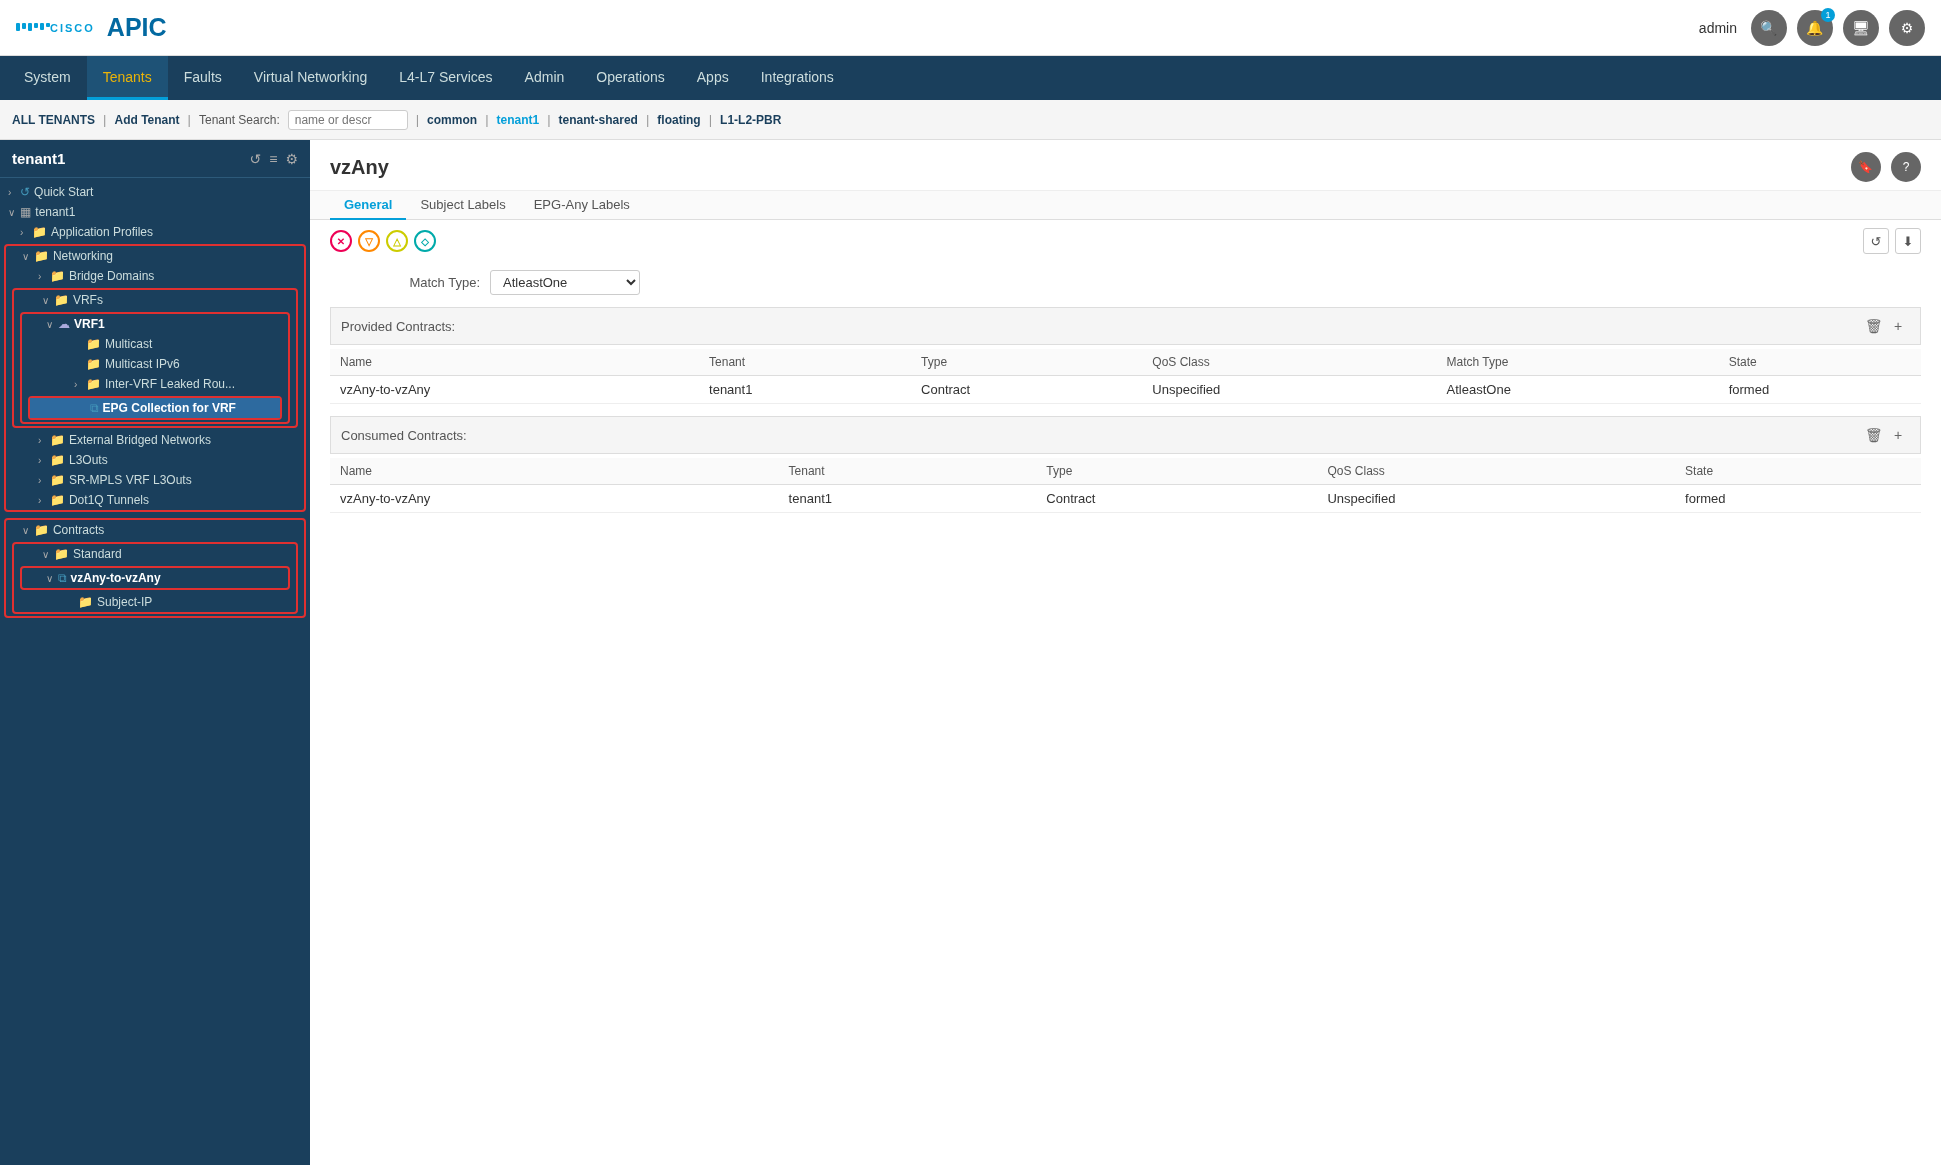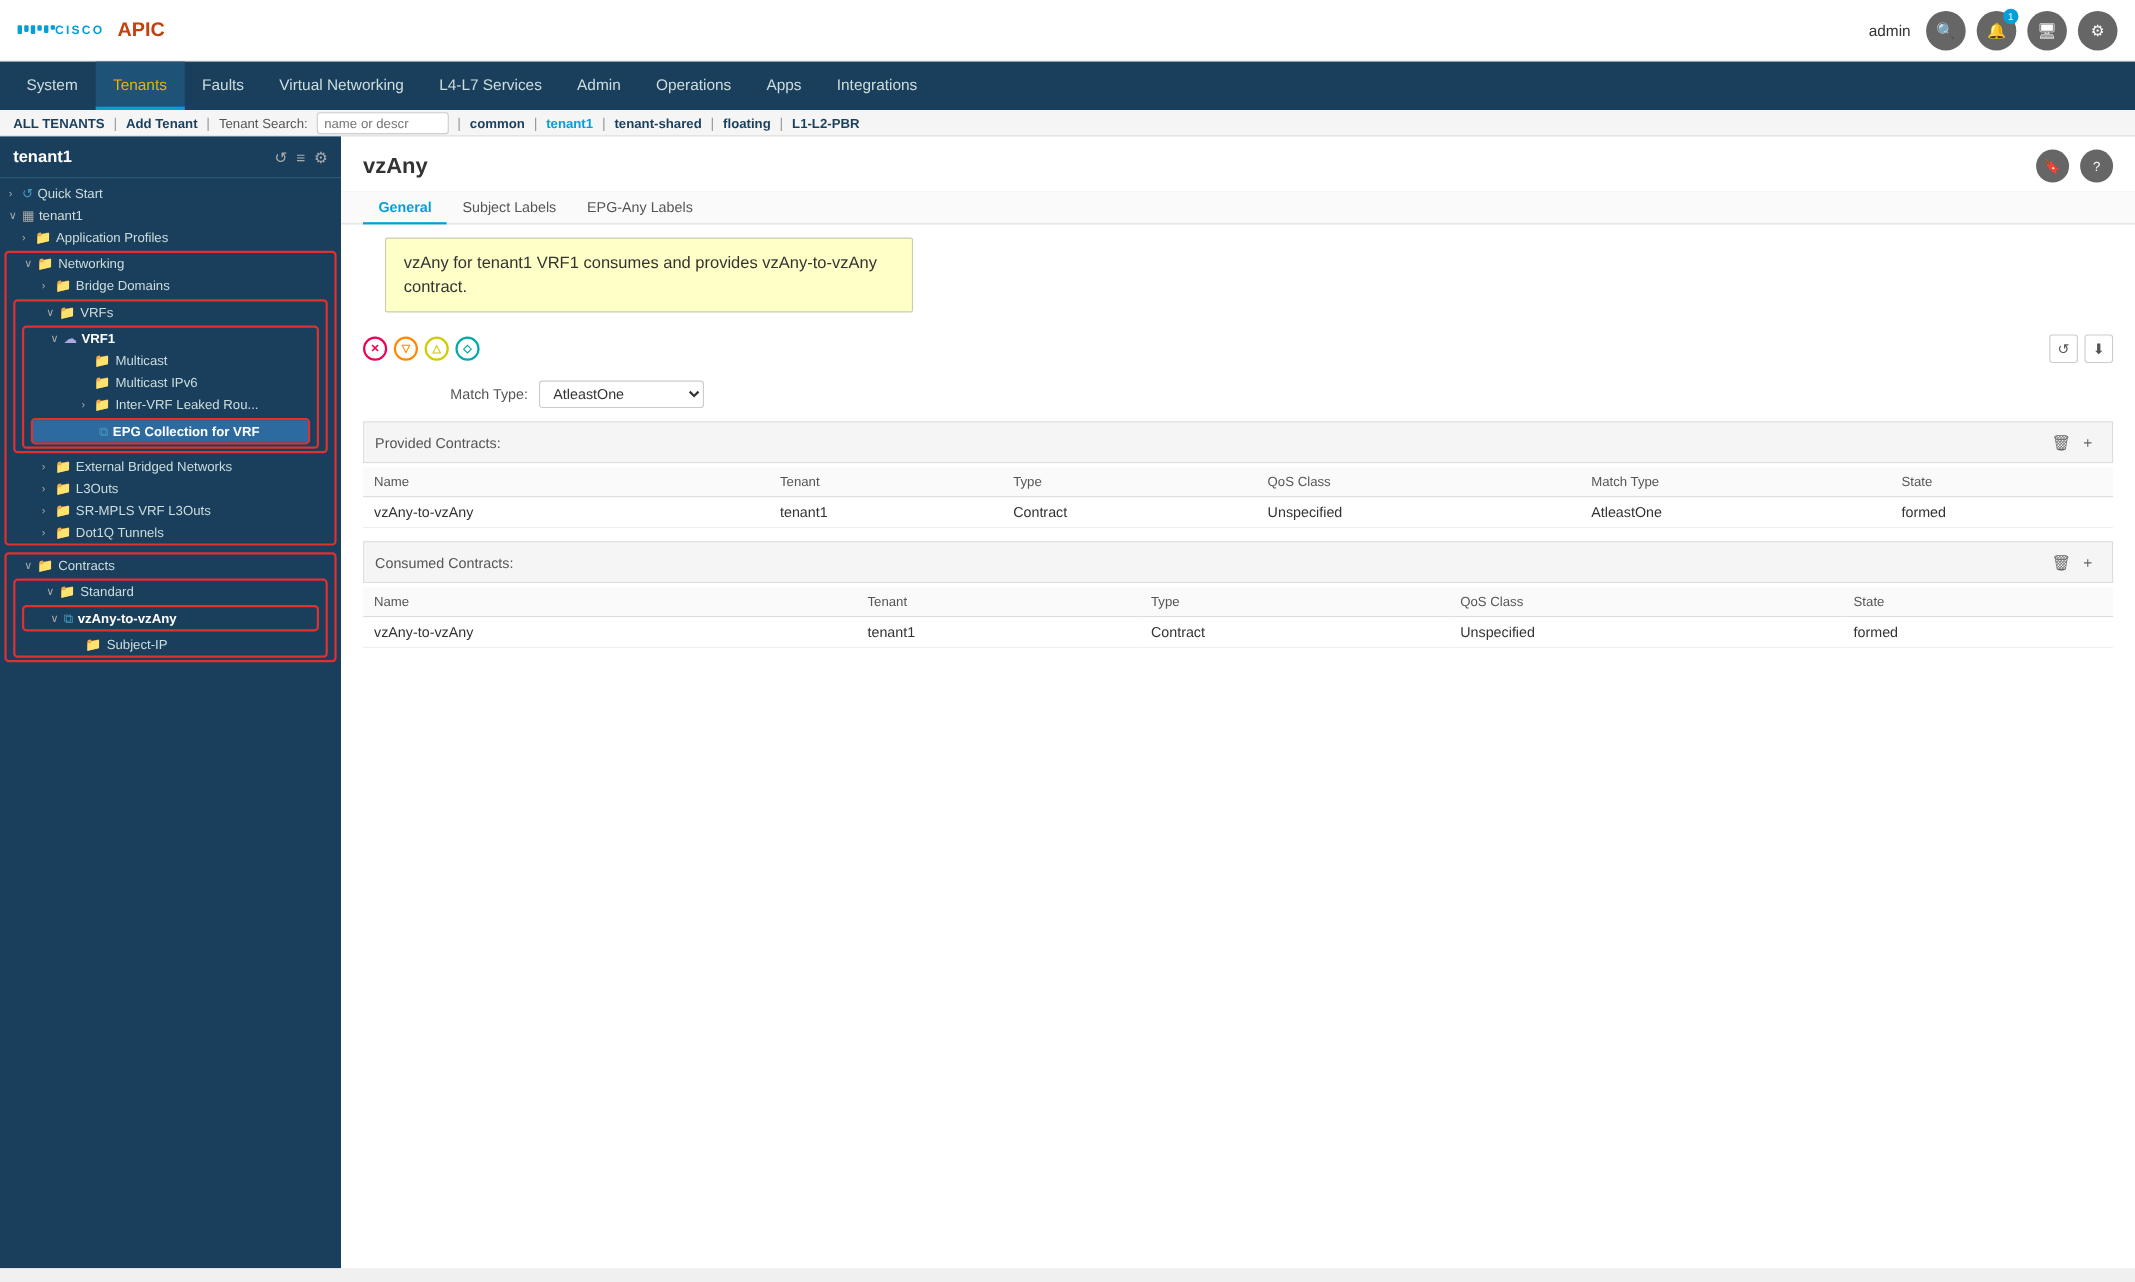--- a/index.html
+++ b/index.html
@@ -6,21 +6,21 @@
     body { font-family: Arial, Helvetica, sans-serif; font-size: 13px; background: #f0f0f0; overflow: hidden; }
 
     
     .top-header {
       display: flex; align-items: center; background: #ffffff;
       padding: 8px 16px; border-bottom: 1px solid #ddd; height: 56px;
     }
     .cisco-logo { display: flex; flex-direction: row; align-items: center; margin-right: 12px; }
     .cisco-logo .logo-bars { display: flex; gap: 2px; margin-bottom: 2px; }
     .cisco-logo .logo-bars span { display: block; width: 4px; background: #049fd9; border-radius: 1px; }
-    .apic-title { font-size: 18px; font-weight: bold; color: #c2410c; margin-right: auto; }
+    .apic-title { font-size: 25px; font-weight: bold; color: #0369a1; margin-right: auto; }
     .header-right { display: flex; align-items: center; gap: 10px; }
     .admin-label { color: #333; font-size: 14px; margin-right: 4px; }
     .icon-btn {
       width: 36px; height: 36px; border-radius: 50%; background: #666;
       display: flex; align-items: center; justify-content: center; cursor: pointer;
       color: white; font-size: 14px; position: relative;
     }
     .icon-btn .badge {
       position: absolute; top: -2px; right: -2px; background: #049fd9;
       color: white; border-radius: 50%; width: 14px; height: 14px;
@@ -34,21 +34,21 @@
     }
     .nav-item {
       display: flex; align-items: center; padding: 0 16px; color: #cdd; cursor: pointer;
       font-size: 14px; border-bottom: 3px solid transparent;
     }
     .nav-item.active { background: #1e5276; border-bottom: 3px solid #049fd9; color: #eab308; }
 
     
     .tenant-bar {
       display: flex; align-items: center; background: #f5f5f5;
-      border-bottom: 1px solid #ddd; padding: 0 12px; height: 24px; gap: 8px;
+      border-bottom: 1px solid #ddd; padding: 0 12px; height: 40px; gap: 8px;
     }
     .tenant-bar-item { color: #1a3f5c; cursor: pointer; font-size: 12px; font-weight: bold; }
     .tenant-bar-item.active { color: #049fd9; }
     .tenant-bar-sep { color: #999; }
     .tenant-search-label { color: #555; font-size: 12px; }
     .tenant-search-input {
       border: 1px solid #ccc; border-radius: 3px; padding: 2px 6px;
       font-size: 12px; color: #999; width: 120px;
     }
 
@@ -394,21 +394,20 @@
 
 
       <div class="sub-tabs-row">
         <div class="sub-tab active">General</div>
         <div class="sub-tab">Subject Labels</div>
         <div class="sub-tab">EPG-Any Labels</div>
       </div>
 
       <div class="properties-area">
 
-        <div class="tooltip-box">vzAny for tenant1 VRF1 consumes and provides vzAny-to-vzAny contract.</div>
 
         <div class="toolbar-row">
           <div class="status-icon si-red">✕</div>
           <div class="status-icon si-orange">▽</div>
           <div class="status-icon si-yellow">△</div>
           <div class="status-icon si-teal">◇</div>
           <div class="toolbar-spacer"></div>
           <div class="toolbar-btn">↺</div>
           <div class="toolbar-btn">⬇</div>
         </div>

